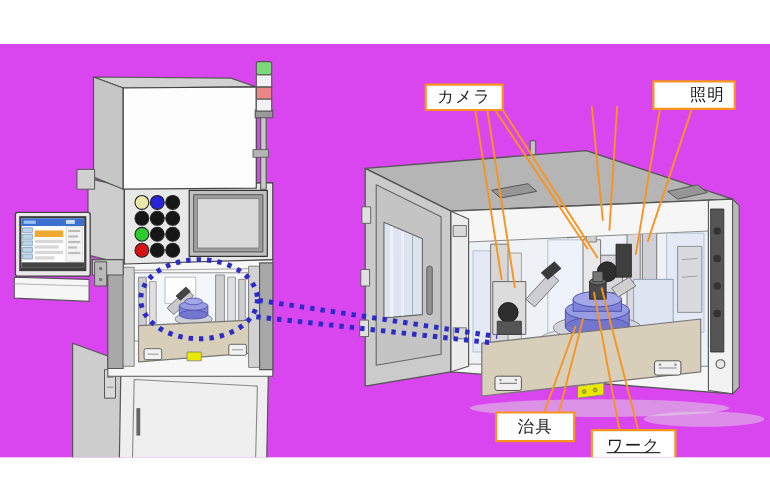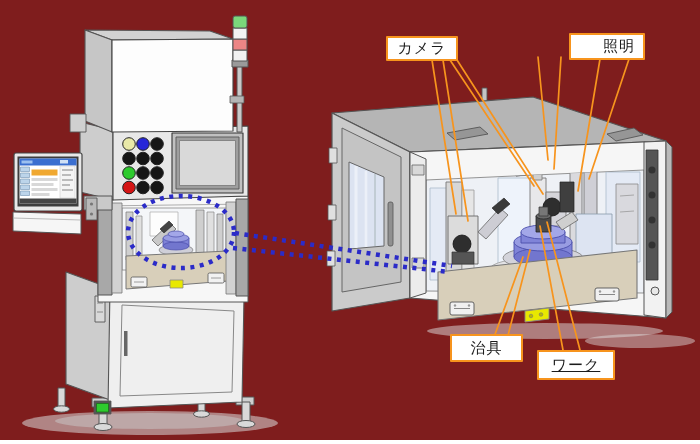--- a/index.html
+++ b/index.html
@@ -1,18 +1,19 @@
 <!DOCTYPE html>
 <html><head>
 <meta charset="utf-8">
 <style>
   html,body{margin:0;padding:0;background:#ffffff;}
   .stage{
-    position:relative;width:700px;height:440px;background:#7f1d1d;overflow:hidden;
+    position:relative;width:700px;height:376px;background:#d946ef;overflow:hidden;
     font-family:"DejaVu Sans","Liberation Sans",sans-serif;
+    margin-top:40px;
   }
   .stage svg{position:absolute;left:0;top:0;}
   .callout{
     position:absolute;box-sizing:border-box;background:#ffffff;
     border:2.5px solid #F7941D;border-radius:1px;
     display:flex;align-items:center;justify-content:center;
     font-size:15px;font-weight:500;color:#1b1b1b;letter-spacing:1px;
     white-space:nowrap;z-index:5;
   }
 </style>
@@ -300,21 +301,21 @@
     <line x1="489" y1="351" x2="523" y2="257"></line>
     <line x1="504" y1="351" x2="530" y2="250"></line>
     <line x1="563" y1="350" x2="540" y2="226"></line>
     <line x1="580" y1="350" x2="547" y2="222"></line>
   </g>
 </svg>
 
 <div class="callout" style="left:386px;top:36px;width:72px;height:25px;">
   <span>カメラ</span>
 </div>
-<div class="callout" style="left:569px;top:33px;width:76px;height:27px;padding-left:24px;">
+<div class="callout" style="left:593px;top:33px;width:76px;height:27px;padding-left:24px;">
   <span>照明</span>
 </div>
 <div class="callout" style="left:450px;top:334px;width:73px;height:28px;">
   <span>治具</span>
 </div>
 <div class="callout" style="left:537px;top:350px;width:78px;height:30px;text-decoration:underline;">
   <span>ワーク</span>
 </div>
 </div>
 

